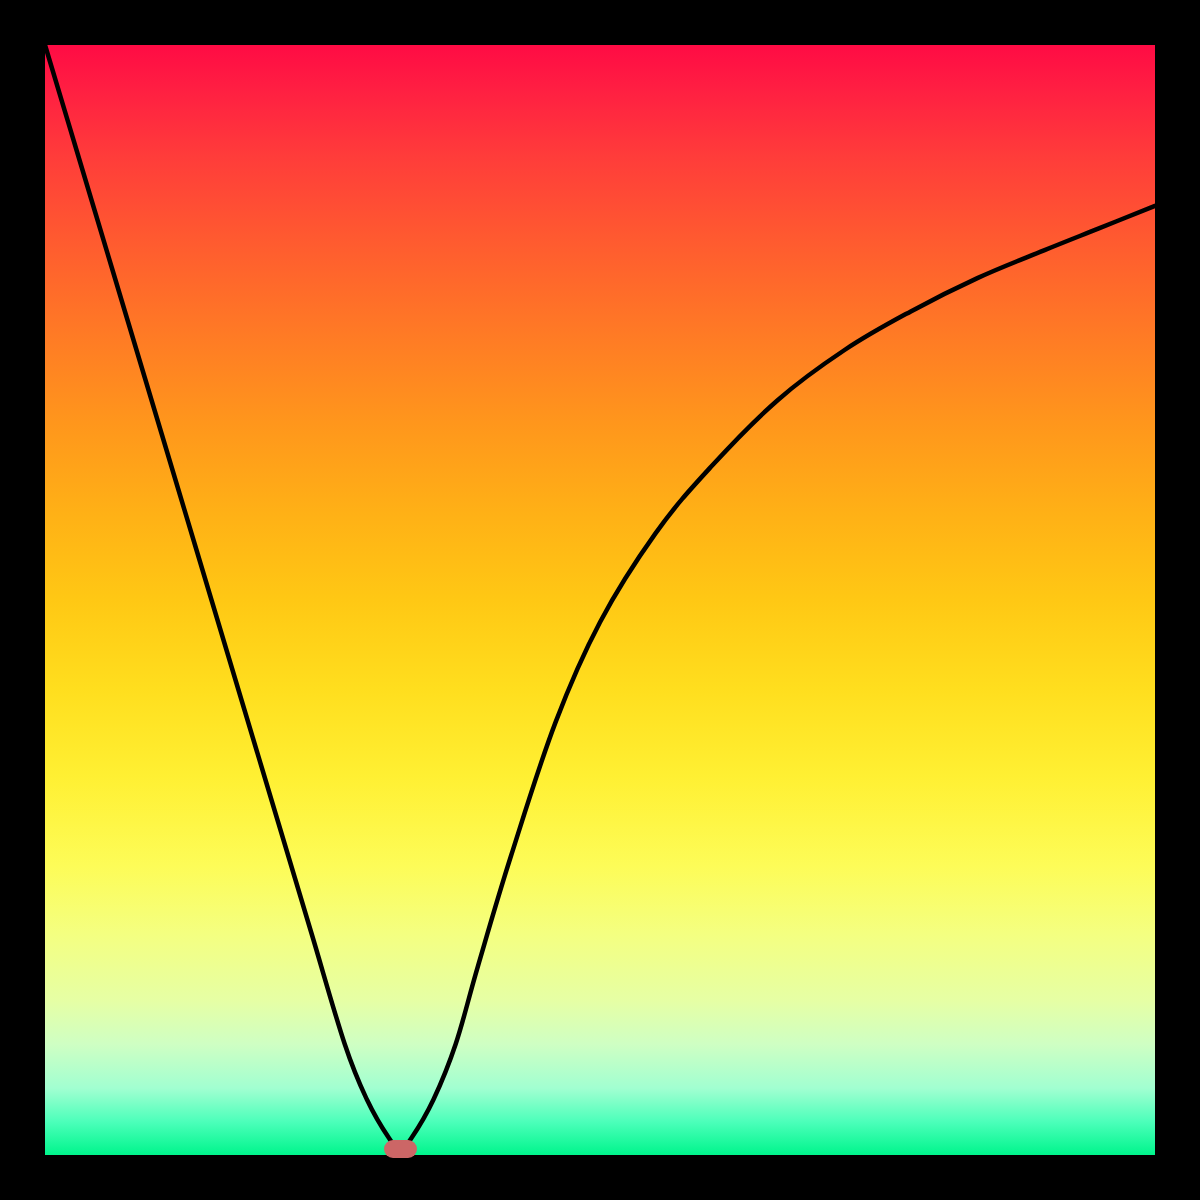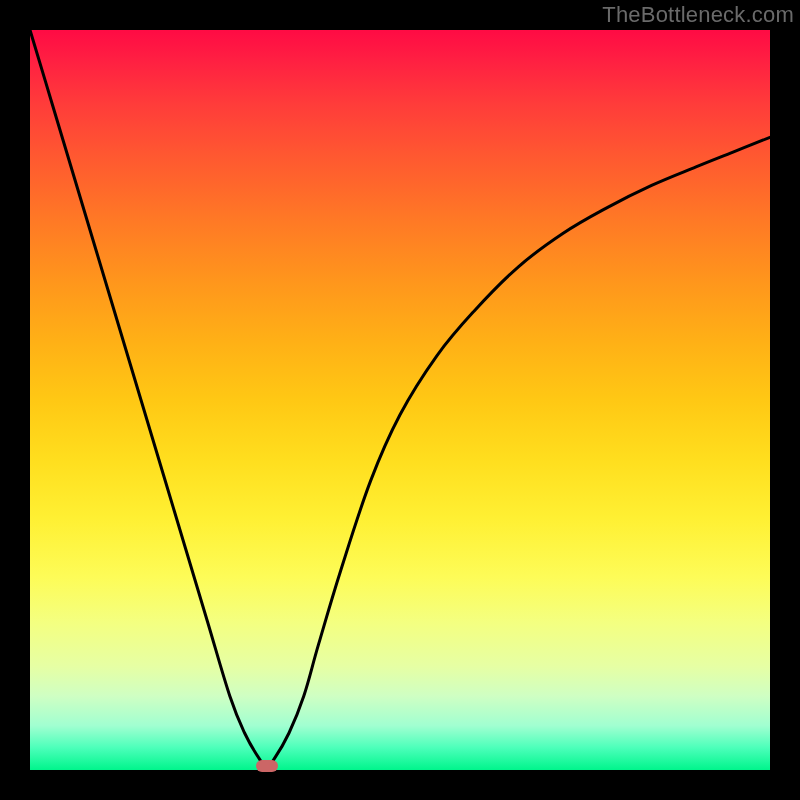--- a/index.html
+++ b/index.html
@@ -82,14 +82,13 @@
 
   <div class="frame"></div>
   <div class="plot-area"></div>
 
   <svg class="curve" viewBox="0 0 740 740" preserveAspectRatio="none">
     <path id="curve-path" d="M 0.00 0.00 C 4.00 13.32, 14.21 47.36, 22.20 74.00 C 30.19 100.64, 36.41 121.36, 44.40 148.00 C 52.39 174.64, 58.61 195.36, 66.60 222.00 C 74.59 248.64, 80.81 269.36, 88.80 296.00 C 96.79 322.64, 103.01 343.36, 111.00 370.00 C 118.99 396.64, 125.21 417.36, 133.20 444.00 C 141.19 470.64, 147.41 491.36, 155.40 518.00 C 163.39 544.64, 169.61 565.36, 177.60 592.00 C 185.59 618.64, 193.14 646.02, 199.80 666.00 C 206.46 685.98, 209.27 691.68, 214.60 703.00 C 219.93 714.32, 225.40 722.91, 229.40 728.90 C 233.40 734.89, 234.14 736.30, 236.80 736.30 C 239.46 736.30, 240.20 734.89, 244.20 728.90 C 248.20 722.91, 253.67 714.32, 259.00 703.00 C 264.33 691.68, 268.47 681.98, 273.80 666.00 C 279.13 650.02, 281.94 636.84, 288.60 614.20 C 295.26 591.56, 301.48 569.50, 310.80 540.20 C 320.12 510.90, 329.74 479.37, 340.40 451.40 C 351.06 423.43, 358.01 407.44, 370.00 384.80 C 381.99 362.16, 393.68 344.25, 407.00 325.60 C 420.32 306.95, 429.35 297.18, 444.00 281.20 C 458.65 265.22, 472.42 250.79, 488.40 236.80 C 504.38 222.81, 516.82 214.16, 532.80 203.50 C 548.78 192.84, 561.22 186.26, 577.20 177.60 C 593.18 168.94, 605.62 162.73, 621.60 155.40 C 637.58 148.07, 651.35 142.89, 666.00 136.90 C 680.65 130.91, 689.68 127.43, 703.00 122.10 C 716.32 116.77, 733.34 109.96, 740.00 107.30" fill="none" stroke="#000000" stroke-width="3" stroke-linecap="round" stroke-linejoin="round"></path>
   </svg>
 
   <div class="marker" id="min-marker" style="left: 266.8px; top: 766.3px;"></div>
 
-  <div class="watermark">TheBottleneck.com</div>
 </div>
 
 </body></html>

